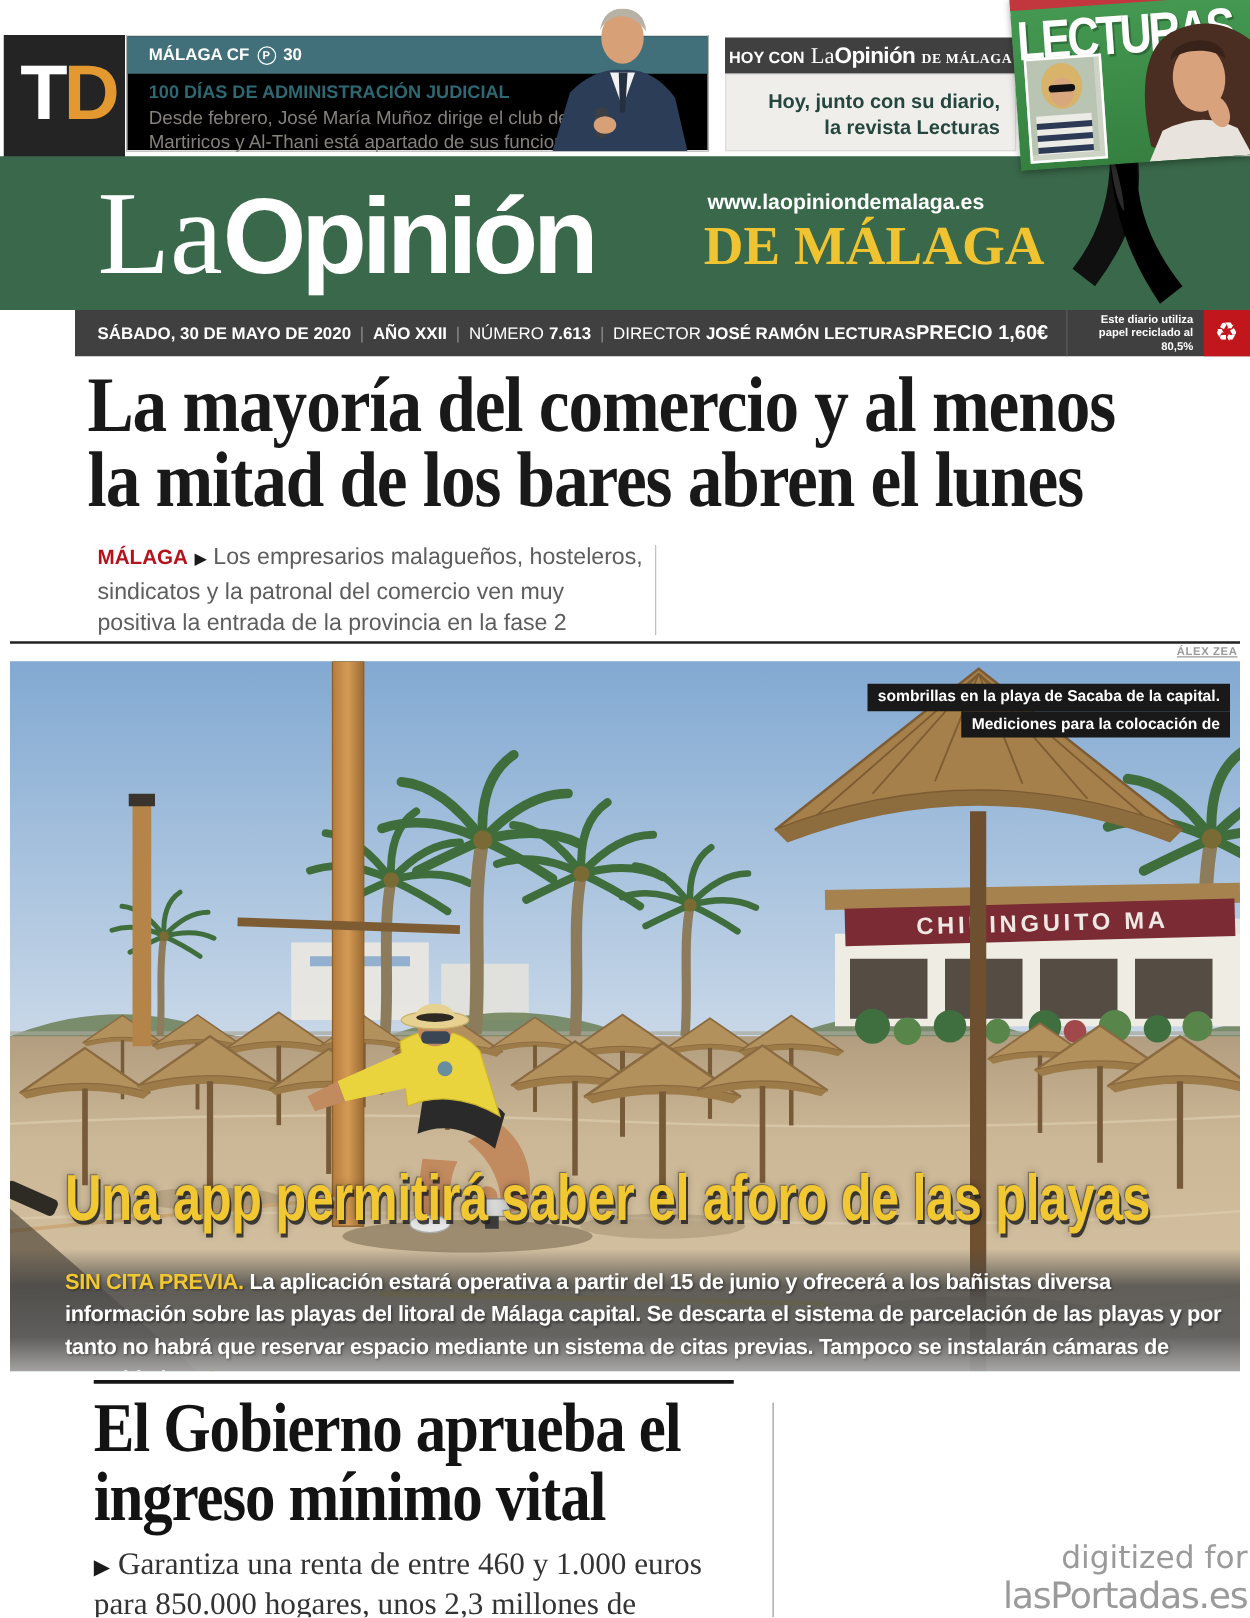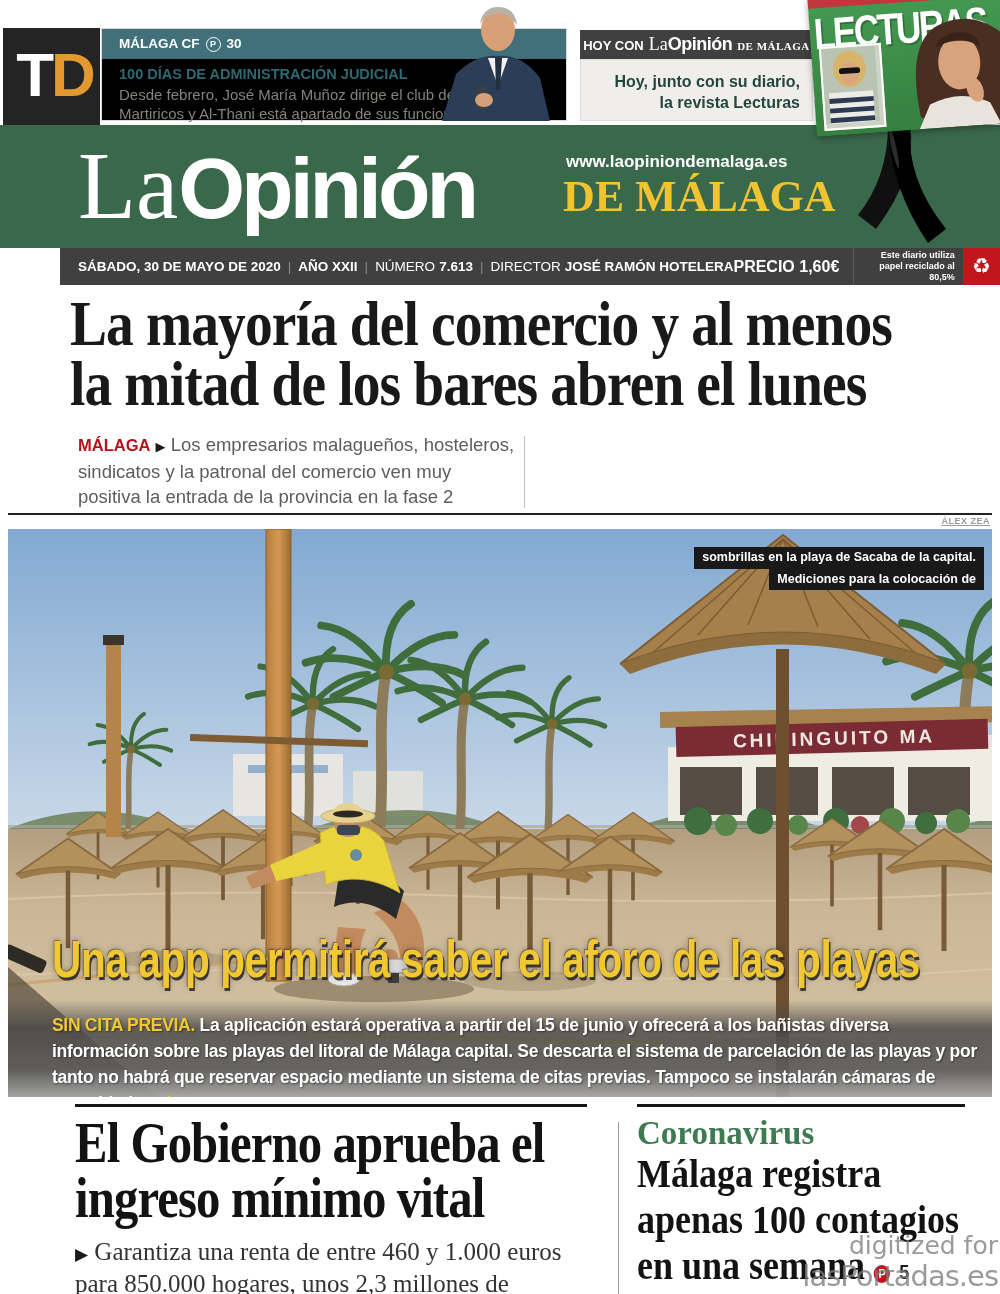--- a/index.html
+++ b/index.html
@@ -200,21 +200,21 @@
   <div class="abs dateline">
     <div class="dl-left">
       <span class="b">SÁBADO, 30 DE MAYO DE 2020</span>
       <span class="sep">|</span>
       <span class="b">AÑO XXII</span>
       <span class="sep">|</span>
       <span>NÚMERO</span>
       <span class="b" style="margin-left:-3px;">7.613</span>
       <span class="sep">|</span>
       <span>DIRECTOR</span>
-      <span class="b" style="margin-left:-3px;">JOSÉ RAMÓN HOTELERA</span>
+      <span class="b" style="margin-left:-3px;">JOSÉ RAMÓN LECTURAS</span>
     </div>
     <div class="dl-spacer"></div>
     <div class="dl-price">
       <span>PRECIO</span> <span>1,60€</span>
     </div>
     <div class="dl-divider"></div>
     <div class="dl-note">Este diario utiliza papel reciclado al 80,5%</div>
     <div class="dl-recycle">
       <span>♻</span>
     </div>
@@ -417,32 +417,19 @@
     <div class="bl-deck">
       <span class="arrow" style="font-size:17px;">▶</span>
       <span>Garantiza una renta de entre 460 y 1.000 euros para 850.000 hogares, unos 2,3 millones de personas</span>
       
       
     </div>
   </div>
 
   <div class="abs v-div"></div>
 
-  <div class="abs br">
-    <div class="br-rule"></div>
-    <div class="br-kicker">Coronavirus</div>
-    <div class="br-headline">
-      <div>Málaga registra</div>
-      <div>apenas 100 contagios</div>
-      <div>
-        <span>en una semana</span>
-        <span class="pbadge" style="width:18px;height:18px;font-size:12px;">P</span>
-        <span class="pnum" style="font-family:'Liberation Sans',sans-serif;font-size:20px;">5</span>
-      </div>
-    </div>
-  </div>
 
   <div class="abs watermark">
     <div class="wm1">digitized for</div>
     <div class="wm2">lasPortadas.es</div>
   </div>
 
 </div>
 
 </body></html>

